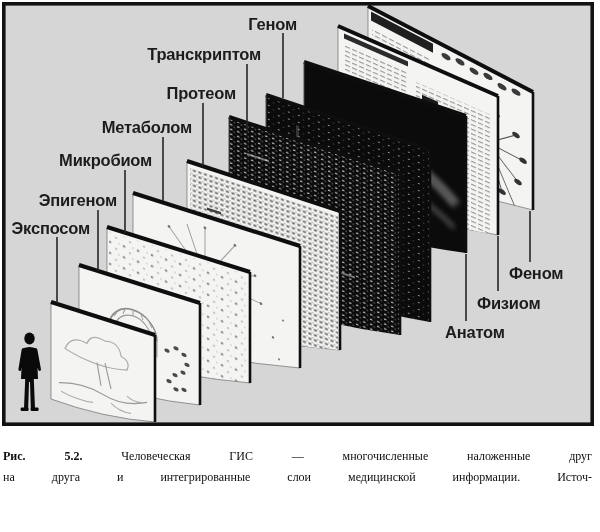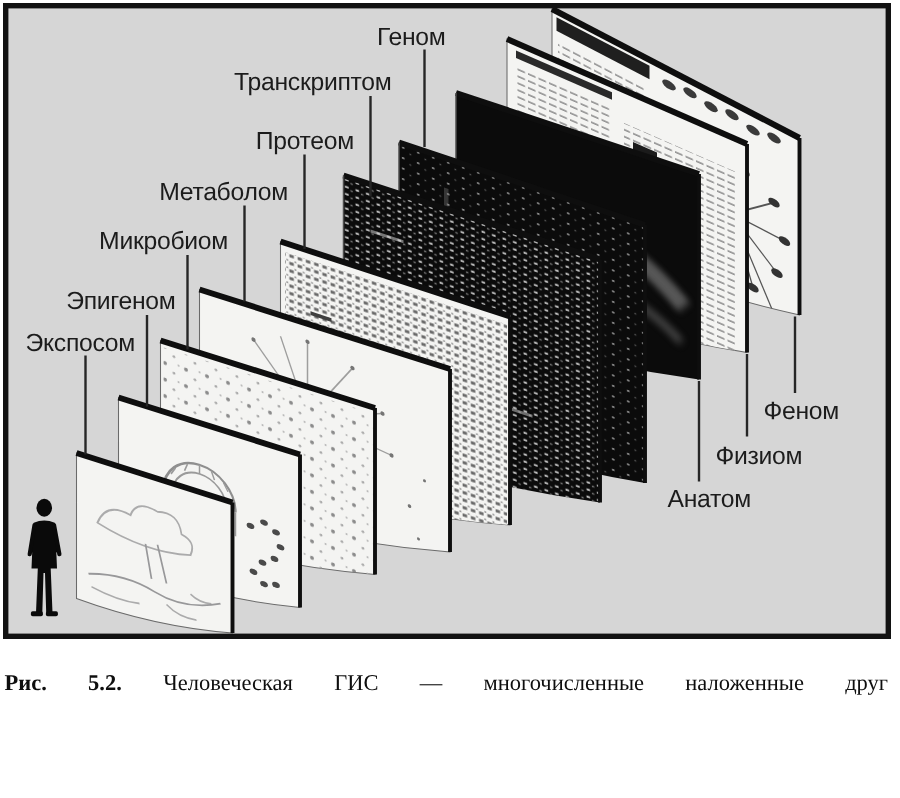--- a/index.html
+++ b/index.html
@@ -1,30 +1,30 @@
 <!DOCTYPE html>
 <html style="--figure-bg: #d6d6d6; --frame: #121212; --panel-light: #f4f4f2; --panel-dark: #0b0b0b; --label-color: #1c1c1c;"><head>
 <meta charset="utf-8">
 <style>
   html,body{margin:0;padding:0;background:#ffffff;}
   body{width:600px;height:532px;overflow:hidden;font-family:"Liberation Serif",serif;}
-  .fig-wrap{width:576px;height:430px;position:relative;}
+  .fig-wrap{width:576px;height:430px;position:relative;font-weight:bold;}
   svg{display:block;}
   .figbg{fill:var(--figure-bg,#d6d6d6);}
   .frame{fill:none;stroke:var(--frame,#121212);stroke-width:3.6px;}
   .panel-light{fill:var(--panel-light,#f4f4f2);stroke:#6a6a6a;stroke-width:.7;}
   .panel-dark{fill:var(--panel-dark,#0b0b0b);stroke:none;}
   .edge-top{stroke:#0e0e0e;stroke-width:4;fill:none;}
   .edge-right{stroke:#0e0e0e;stroke-width:2.6;fill:none;}
   .edge-left-dark{stroke:#4d4d4d;stroke-width:1;fill:none;}
   .leader{stroke:#262626;stroke-width:1.6;fill:none;}
   .lbl{fill:var(--label-color,#1c1c1c);font-family:"Liberation Sans",sans-serif;font-size:16.5px;letter-spacing:-0.2px;}
   .sil{fill:#0a0a0a;}
   .sk{stroke:#98989a;stroke-width:1.2;fill:none;}
-  .caption{margin:16px 8px 0 3px;font-size:15px;line-height:21px;color:#0e0e0e;}
+  .caption{margin:16px 8px 0 3px;font-size:12px;line-height:21px;color:#0e0e0e;}
   .caption .jline{text-align:justify;text-align-last:justify;}
   .caption b{font-weight:bold;}
   .caption i{font-style:italic;}
 </style>
 </head>
 <body>
 
 <div class="fig-wrap">
 <svg width="600" height="430" viewBox="0 0 600 430">
   <defs>
@@ -351,13 +351,14 @@
     <text class="lbl" x="477" y="309">Физиом</text>
     <text class="lbl" x="445" y="338">Анатом</text>
   </g>
 
   <rect class="frame" x="3.8" y="3.8" width="588.4" height="420.4"></rect>
 </svg>
 </div>
 
 <div class="caption">
   <div class="jline"><b>Рис. 5.2.</b> <span>Человеческая ГИС — многочисленные наложенные друг</span></div>
+  <div class="jline"><span>на друга и интегрированные слои медицинской информации. Источ-</span></div>
 </div>
 
 </body></html>

